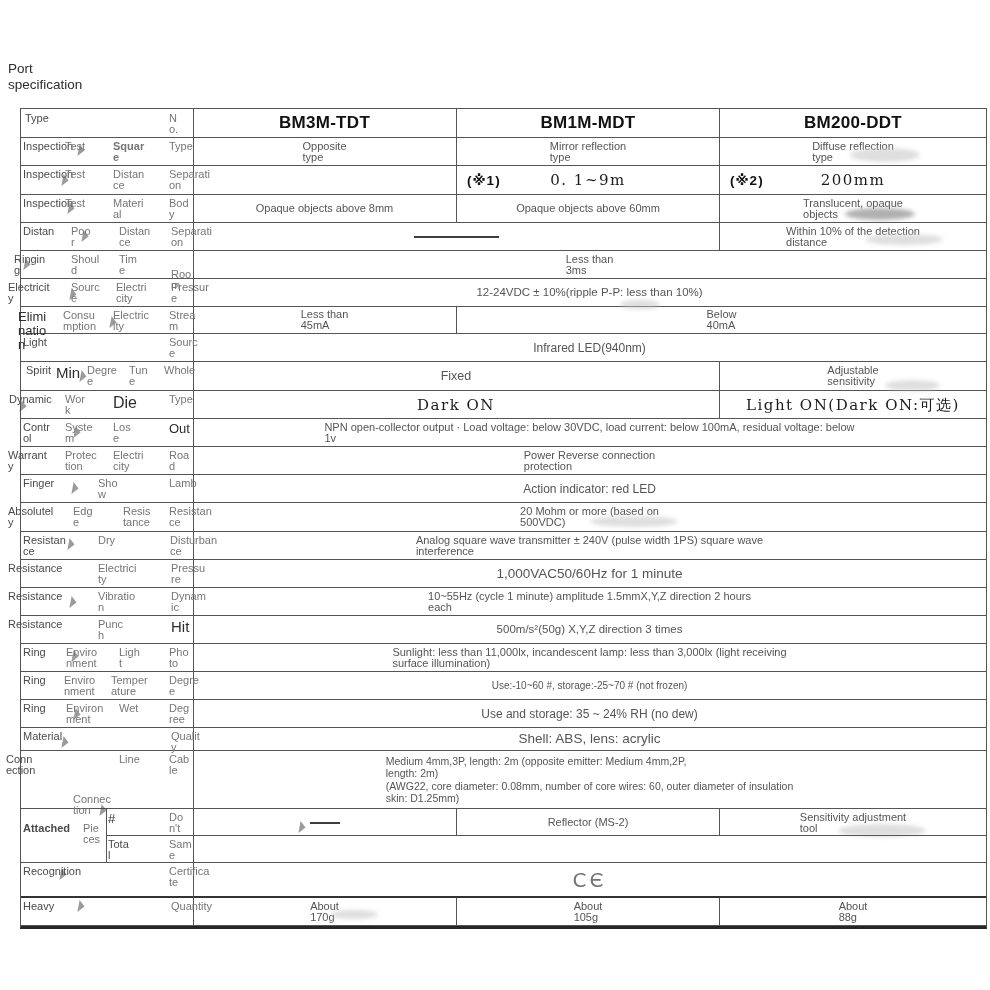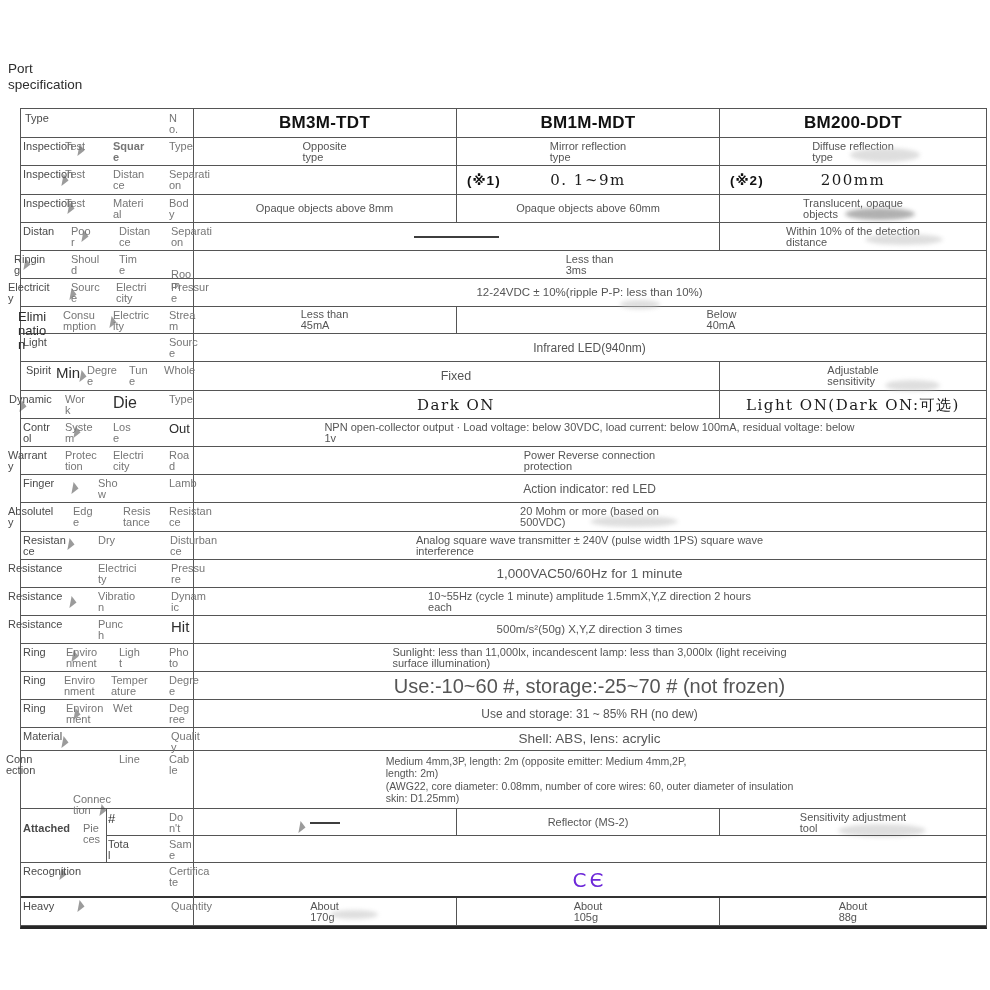--- a/index.html
+++ b/index.html
@@ -21,21 +21,21 @@
   .cell.bl{border-left:1px solid #555;}
   .vblock{display:inline-block;text-align:left;white-space:pre-line;font-size:11px;
           line-height:11px;color:#555;}
   .serif .vblock{font-family:"DejaVu Serif",serif;font-size:15px;line-height:16px;
                  color:#1b1b1b;letter-spacing:1.5px;}
   .head .vblock{font-size:17px;line-height:18px;font-weight:bold;color:#111;
                 letter-spacing:.3px;white-space:nowrap;}
   .mark{position:absolute;left:10px;top:50%;transform:translateY(-50%);
         font-weight:bold;font-size:13.5px;color:#111;letter-spacing:1px;}
   .dash{height:0;border-top:2px solid #3d3d3d;}
-  .ce{font-size:20px;letter-spacing:3px;color:#6d28d9;font-weight:500;
+  .ce{font-size:20px;letter-spacing:3px;color:#737373;font-weight:500;
       font-family:"DejaVu Sans",sans-serif;}
   #main-vline{position:absolute;left:172px;top:0;bottom:0;width:1px;background:#555;z-index:1;}
   .xline{position:absolute;background:#555;z-index:1;}
   .wedge{position:absolute;width:0;height:0;border-left:9px solid transparent;
          border-bottom:8px solid rgba(55,55,55,.5);transform:rotate(-38deg);z-index:0;}
   .smudge{position:absolute;background:#c4c4c4;border-radius:50%;filter:blur(2px);
           opacity:.55;z-index:0;}
   .smudge.dk{background:#8f8f8f;opacity:.7;}
 </style>
 </head>
@@ -317,32 +317,32 @@
       </div>
       <div class="row" style="top: 563px; height: 28px;">
         <div class="lab first" style="left: 2px; top: 3px;">Ring</div>
         <div class="lab" style="left: 43px; top: 3px;">Enviro
 nment</div>
         <div class="lab" style="left: 90px; top: 3px;">Temper
 ature</div>
         <div class="lab" style="left: 148px; top: 3px;">Degre
 e</div>
         <div class="cell" style="left: 172px; width: 793px;">
-          <span class="vblock" style="font-size: 20px; line-height: 16px;">Use:-10~60 #, storage:-25~70 # (not frozen)</span>
+          <span class="vblock" style="font-size: 10px; line-height: 16px;">Use:-10~60 #, storage:-25~70 # (not frozen)</span>
         </div>
       </div>
       <div class="row" style="top: 591px; height: 28px;">
         <div class="lab first" style="left: 2px; top: 3px;">Ring</div>
         <div class="lab" style="left: 45px; top: 3px;">Environ
 ment</div>
-        <div class="lab" style="left: 92px; top: 3px;">Wet</div>
+        <div class="lab" style="left: 98px; top: 3px;">Wet</div>
         <div class="lab" style="left: 148px; top: 3px;">Deg
 ree</div>
         <div class="cell" style="left: 172px; width: 793px;">
-          <span class="vblock" style="font-size: 12px; line-height: 14px;">Use and storage: 31 ~ 85% RH (no dew)</span>
+          <span class="vblock" style="font-size: 12px; line-height: 14px;">Use and storage: 35 ~ 24% RH (no dew)</span>
         </div>
       </div>
       <div class="row" style="top: 619px; height: 23px;">
         <div class="lab first" style="left: 2px; top: 3px;">Material</div>
         <div class="lab" style="left: 150px; top: 3px;">Qualit
 y</div>
         <div class="cell" style="left: 172px; width: 793px;">
           <span class="vblock" style="font-size: 13.5px; line-height: 15.5px;">Shell: ABS, lens: acrylic</span>
         </div>
       </div>

